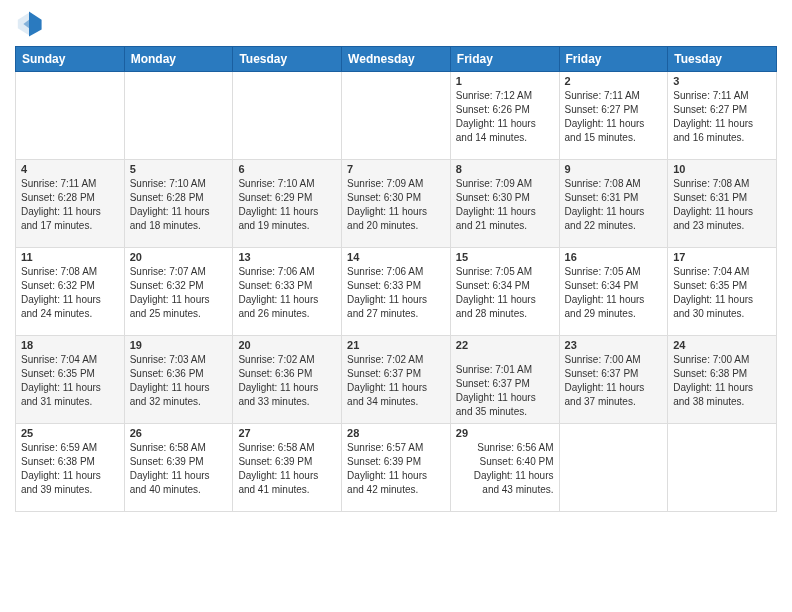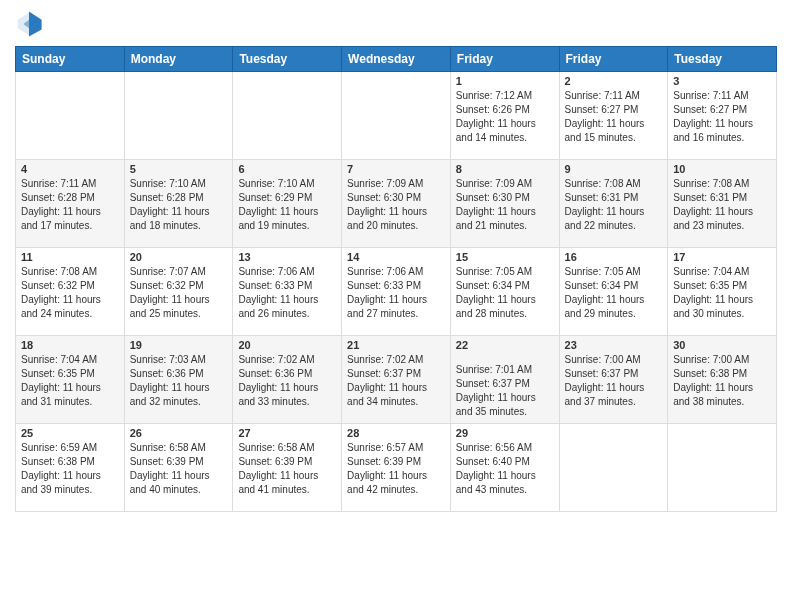--- a/index.html
+++ b/index.html
@@ -272,21 +272,21 @@
 Sunset: 6:37 PM
 Daylight: 11 hours and 35 minutes.</div>
           </td>
           <td>
             <span class="day-num">23</span>
             <div class="day-info" style="white-space: pre-line;">Sunrise: 7:00 AM
 Sunset: 6:37 PM
 Daylight: 11 hours and 37 minutes.</div>
           </td>
           <td>
-            <span class="day-num">30</span>
+            <span class="day-num">24</span>
             <div class="day-info" style="white-space: pre-line;">Sunrise: 7:00 AM
 Sunset: 6:38 PM
 Daylight: 11 hours and 38 minutes.</div>
           </td>
         </tr>
         <tr>
           <td>
             <span class="day-num">25</span>
             <div class="day-info" style="white-space: pre-line;">Sunrise: 6:59 AM
 Sunset: 6:38 PM
@@ -305,21 +305,21 @@
 Daylight: 11 hours and 41 minutes.</div>
           </td>
           <td>
             <span class="day-num">28</span>
             <div class="day-info" style="white-space: pre-line;">Sunrise: 6:57 AM
 Sunset: 6:39 PM
 Daylight: 11 hours and 42 minutes.</div>
           </td>
           <td>
             <span class="day-num">29</span>
-            <div class="day-info" style="white-space: pre-line;">Sunrise: 6:56 AM
+            <div class="day-info" style="white-space: pre-line; text-align: right;">Sunrise: 6:56 AM
 Sunset: 6:40 PM
 Daylight: 11 hours and 43 minutes.</div>
           </td>
           <td class="empty"></td>
           <td class="empty"></td>
         </tr>
       </tbody>
   </table>
 </div>
 

